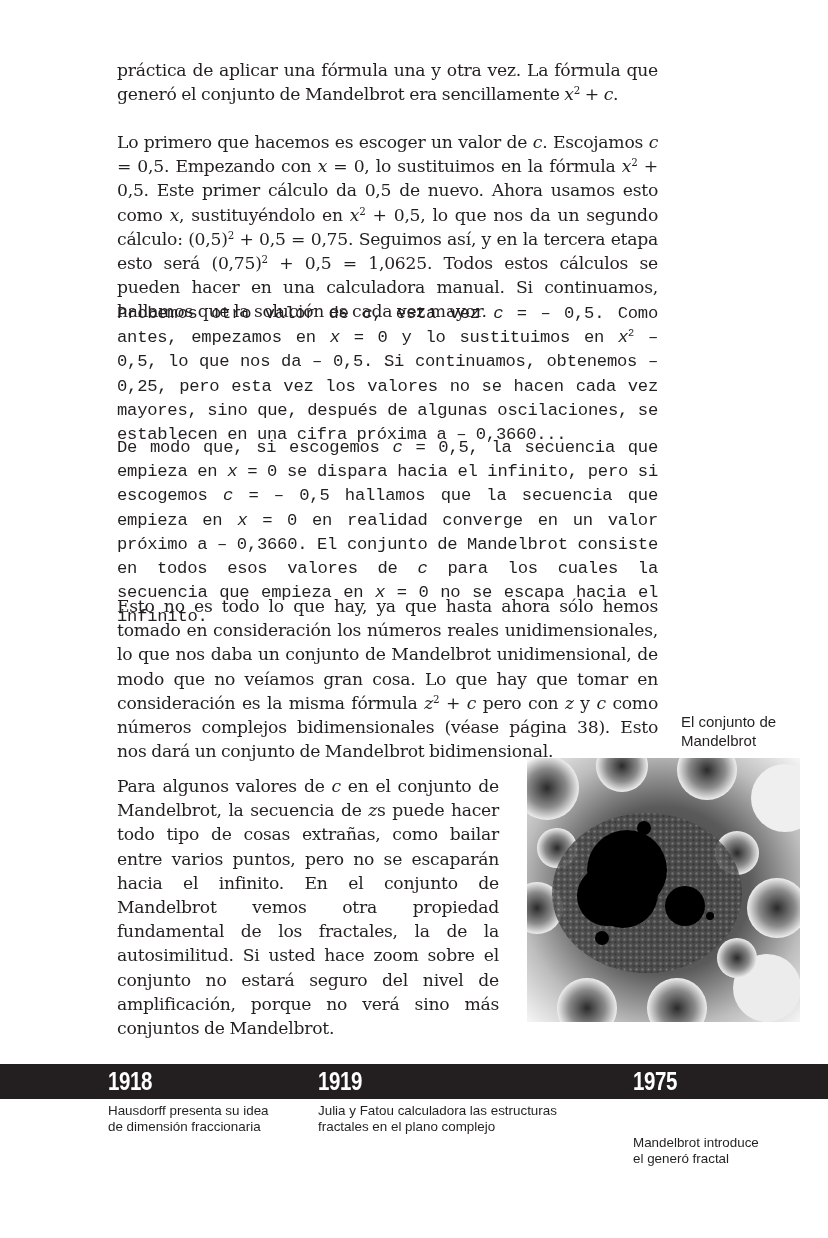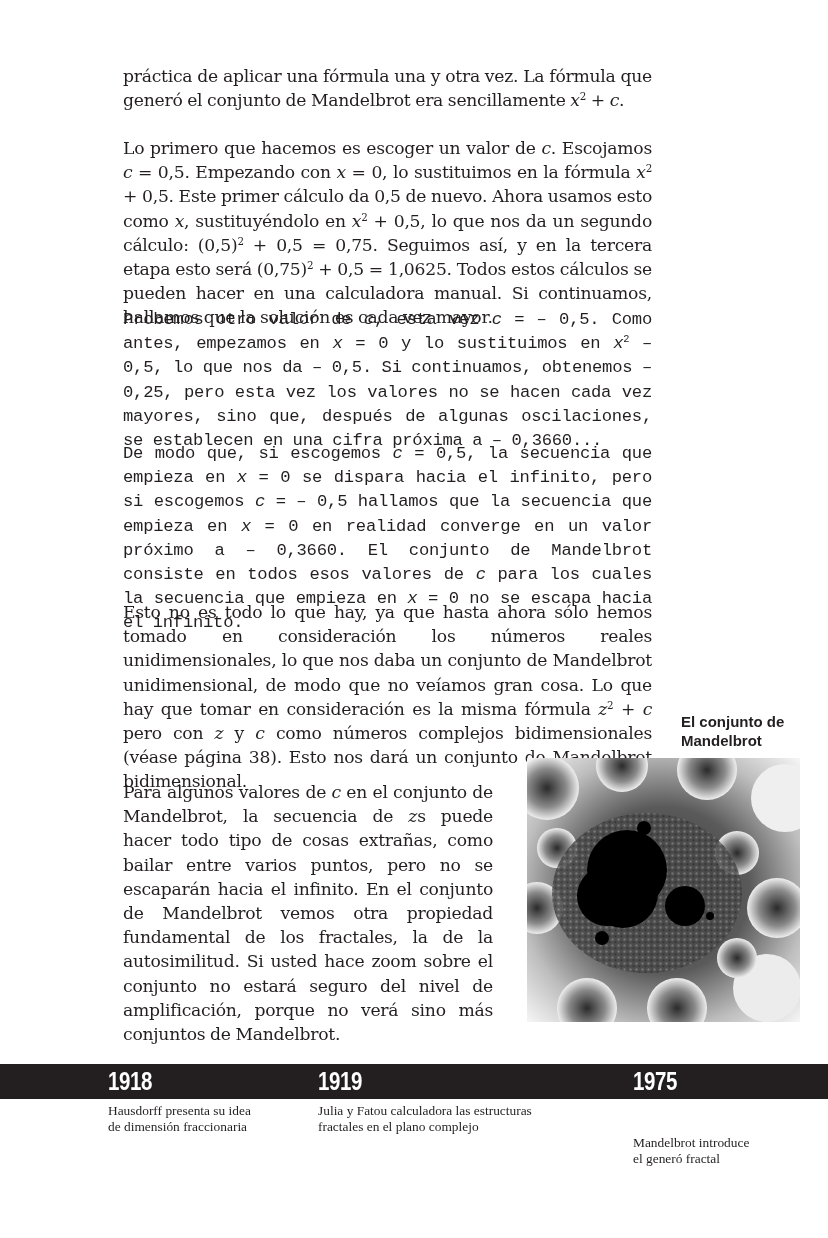--- a/index.html
+++ b/index.html
@@ -3,47 +3,47 @@
 <meta charset="utf-8">
 <style>
   html, body { margin: 0; padding: 0; background: #ffffff; }
   body { width: 828px; height: 1238px; position: relative; overflow: hidden; }
   .body-text {
     position: absolute; left: 106px; width: 563px;
     font-family: "DejaVu Serif", "Liberation Serif", serif;
     font-size: 17.2px; line-height: 24.2px; color: #231f20;
     text-align: justify; letter-spacing: -0.25px; word-spacing: -0.5px;
   }
-  .body-text p { margin: 17px; }
+  .body-text p { margin: 11px; }
   .narrow { width: 404px; }
   i { font-style: italic; }
   sup { font-size: 60%; line-height: 0; vertical-align: 0.55em; }
   .caption {
     position: absolute; left: 681px; top: 712px; width: 140px;
     font-family: "Liberation Sans", sans-serif; font-size: 15px;
-    line-height: 19px; color: #231f20; font-weight: bold;
+    line-height: 19px; color: #231f20;
   }
   .fractal {
     position: absolute; left: 527px; top: 758px; width: 273px; height: 264px;
     background: #dcdcdc; overflow: hidden;
   }
   .fractal svg { display: block; width: 100%; height: 100%; }
   .timeline-bar {
     position: absolute; left: 0; top: 1064px; width: 828px; height: 35px;
     background: #231f20;
   }
   .tl-year {
     position: absolute; top: 1066px;
     font-family: "Liberation Sans", sans-serif; font-weight: bold;
     font-size: 25px; line-height: 30px; color: #ffffff;
     transform: scaleX(0.82); transform-origin: left center; letter-spacing: -0.5px;
   }
   .tl-desc {
     position: absolute; top: 1103px;
-    font-family: Liberation Serif, serif; font-size: 13.4px;
+    font-family: Liberation Sans, sans-serif; font-size: 13.4px;
     line-height: 15.5px; color: #231f20;
   }
 </style>
 </head>
 <body>
 
 <div class="body-text" style="top:47px;">
   <p><span>práctica de aplicar una fórmula una y otra vez. La fórmula que generó el conjunto de Mandelbrot era sencillamente </span><i>x</i><sup>2</sup><span> + </span><i>c</i><span>.</span></p>
 </div>
 

